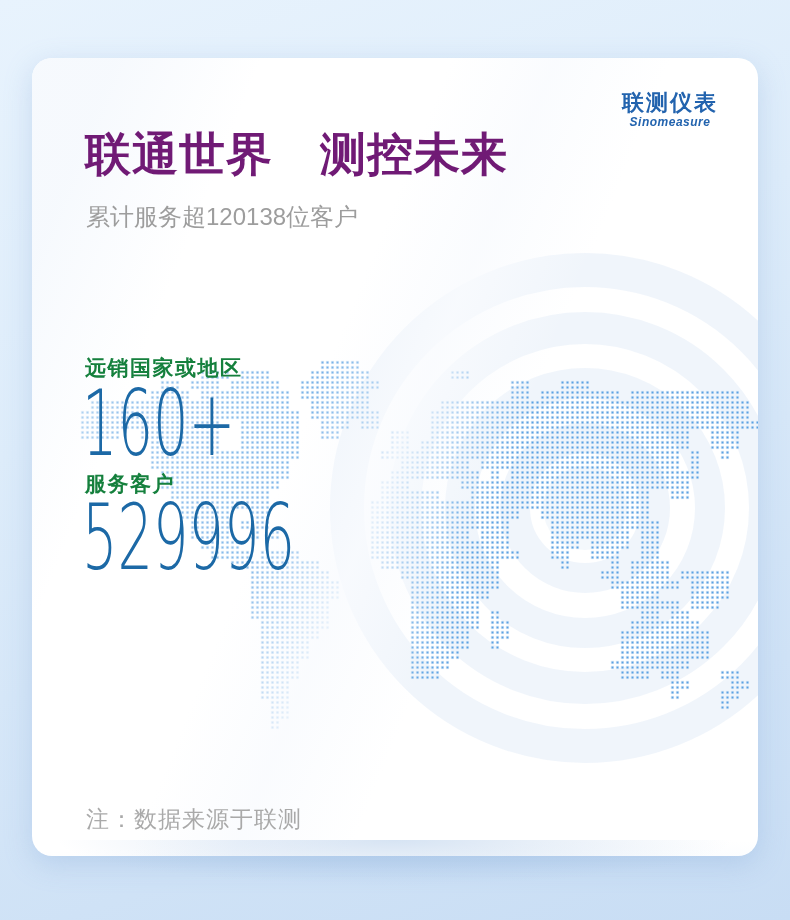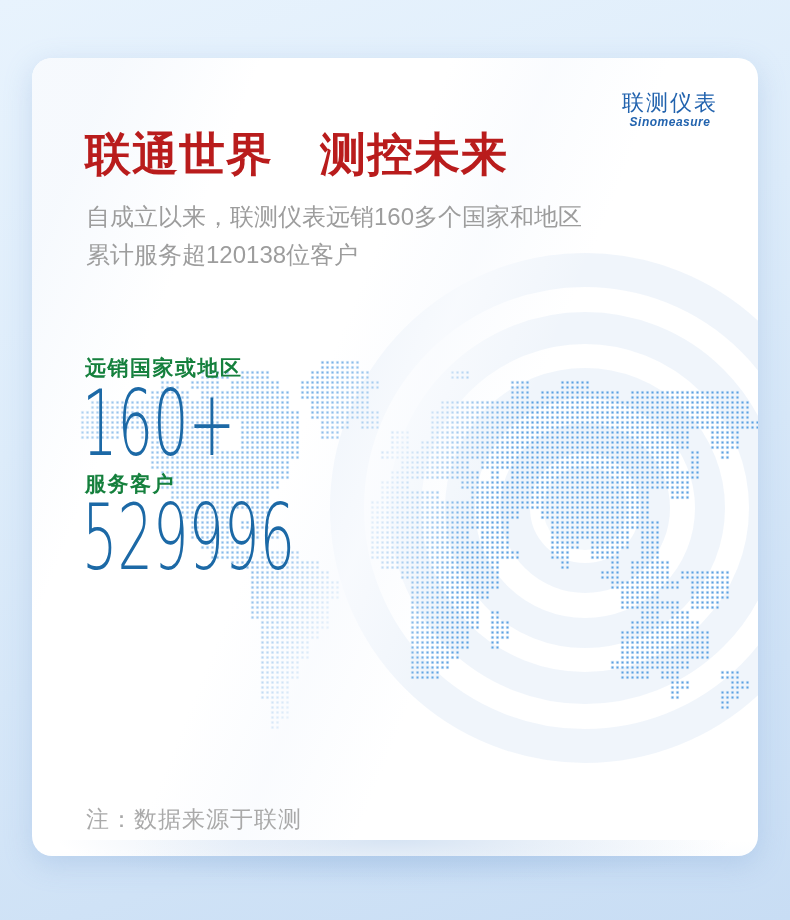--- a/index.html
+++ b/index.html
@@ -30,26 +30,26 @@
     background:linear-gradient(112deg, rgba(255,255,255,0) 40%, rgba(249,251,254,.85) 50%, rgba(255,255,255,0) 61%),
                linear-gradient(292deg, rgba(255,255,255,0) 78%, rgba(244,248,253,.8) 92%);
   }
   .wave {
     position:absolute; left:0; right:0; bottom:0; height:160px; pointer-events:none;
     background:radial-gradient(130% 130% at 86% 170%, rgba(214,231,248,.6) 0%, rgba(214,231,248,0) 62%),
                radial-gradient(120% 110% at 12% 160%, rgba(226,238,250,.55) 0%, rgba(226,238,250,0) 58%);
   }
 
   .logo { position:absolute; top:33px; right:40px; text-align:center; color:#2263ae; }
-  .logo-zh { font-size:22px; font-weight:400; letter-spacing:2px; line-height:1.1; }
+  .logo-zh { font-size:22px; font-weight:700; letter-spacing:2px; line-height:1.1; }
   .logo-en { font-size:12px; font-weight:700; font-style:italic; letter-spacing:.5px; line-height:1.2; }
 
   .headline {
     position:absolute; left:53px; top:66px;
-    font-size:46px; font-weight:600; color:#b91c1c; letter-spacing:1px; white-space:nowrap;
+    font-size:46px; font-weight:600; color:#701a75; letter-spacing:1px; white-space:nowrap;
   }
   .subtitle {
     position:absolute; left:54px; top:140px;
     font-size:24px; line-height:38px; color:#9d9d9d; font-weight:400;
   }
 
   .stat { position:absolute; left:53px; }
   .stat-1 { top:296px; }
   .stat-2 { top:412px; }
   .stat-label { font-size:21px; font-weight:600; color:#15803d; letter-spacing:1.5px; }
@@ -251,21 +251,20 @@
     <div class="wave"></div>
 
     <div class="logo">
       <div class="logo-zh">联测仪表</div>
       <div class="logo-en">Sinomeasure</div>
     </div>
 
     <div class="headline">联通世界　测控未来</div>
 
     <div class="subtitle">
-      <div>自成立以来，联测仪表远销160多个国家和地区</div>
       <div>累计服务超120138位客户</div>
     </div>
 
     <div class="stat stat-1">
       <div class="stat-label">远销国家或地区</div>
       <div class="stat-value">160+</div>
     </div>
 
     <div class="stat stat-2">
       <div class="stat-label">服务客户</div>

